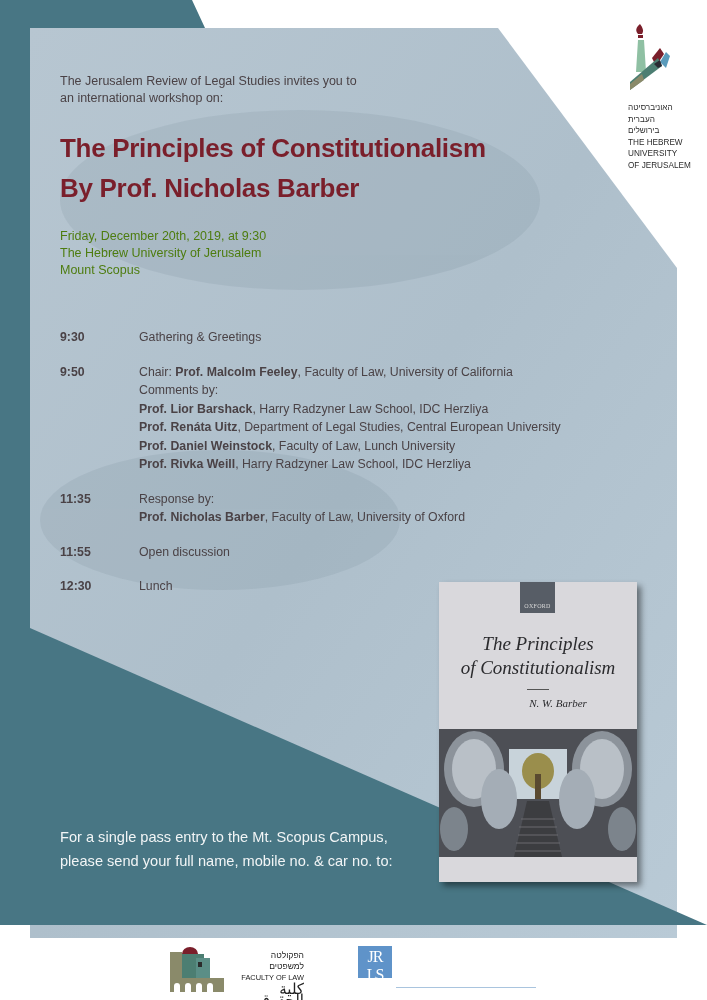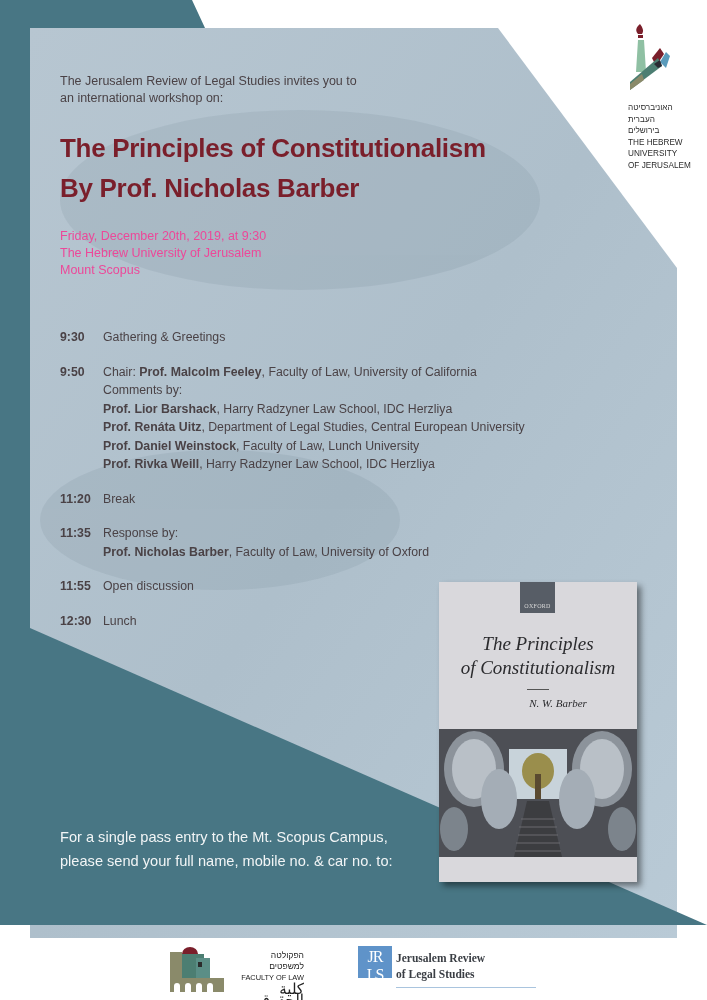--- a/index.html
+++ b/index.html
@@ -3,24 +3,24 @@
 <meta charset="utf-8">
 <style>
   * { margin:0; padding:0; box-sizing:border-box; }
   html, body { width:707px; height:1000px; background:#ffffff; overflow:hidden; }
   body { position:relative; font-family:"Liberation Sans", sans-serif; color:#4a3f44; }
 
   .bg-svg { position:absolute; left:0; top:0; width:707px; height:1000px; }
 
   .intro { position:absolute; left:60px; top:73px; font-size:12.5px; line-height:17px; color:#4a4246; }
   .title { position:absolute; left:60px; top:128px; font-size:26px; line-height:40px; font-weight:bold; color:#7a1f2b; letter-spacing:-0.3px; }
-  .details { position:absolute; left:60px; top:228px; font-size:12.5px; line-height:17px; color:#ec4899; }
+  .details { position:absolute; left:60px; top:228px; font-size:12.5px; line-height:17px; color:#4d7c0f; }
 
   .program { position:absolute; left:60px; top:328px; font-size:12.3px; color:#4a4246; }
-  .prog-item { display:flex; margin-bottom:16px; line-height:18.5px; }
+  .prog-item { display:flex; margin-bottom:16px; line-height:18.5px;gap:36px; }
   .prog-time { width:43px; font-weight:bold; flex-shrink:0; }
   .prog-body { flex:1; }
   .prog-line b { font-weight:bold; }
 
   .book { position:absolute; left:439px; top:582px; width:198px; height:300px; background:#d9d8dc; box-shadow:4px 4px 6px rgba(0,0,0,0.45); overflow:hidden; }
   .book-publisher { position:absolute; left:81px; top:0; width:35px; height:31px; background:#575d66; color:#d8d8d8; font-family:"Liberation Serif", serif; font-size:6px; text-align:center; padding-top:21px; letter-spacing:0.3px; }
   .book-title { position:absolute; left:0; top:50px; width:198px; text-align:center; font-family:"Liberation Serif", serif; font-style:italic; font-size:19px; line-height:24px; color:#2b2b2e; }
   .book-rule { position:absolute; left:88px; top:107px; width:22px; height:1px; background:#555; }
   .book-author { position:absolute; left:0; top:115px; width:238px; text-align:center; font-family:"Liberation Serif", serif; font-style:italic; font-size:11px; color:#2b2b2e; }
   .book-image { position:absolute; left:0; top:147px; width:198px; height:128px; }
@@ -87,26 +87,20 @@
   </div>
   <div class="prog-item">
     <div class="prog-time">9:50</div>
     <div class="prog-body">
       <div class="prog-line"><span>Chair: </span><b>Prof. Malcolm Feeley</b><span>, Faculty of Law, University of California</span></div>
       <div class="prog-line">Comments by:</div>
       <div class="prog-line"><b>Prof. Lior Barshack</b><span>, Harry Radzyner Law School, IDC Herzliya</span></div>
       <div class="prog-line"><b>Prof. Renáta Uitz</b><span>, Department of Legal Studies, Central European University</span></div>
       <div class="prog-line"><b>Prof. Daniel Weinstock</b><span>, Faculty of Law, Lunch University</span></div>
       <div class="prog-line"><b>Prof. Rivka Weill</b><span>, Harry Radzyner Law School, IDC Herzliya</span></div>
-    </div>
-  </div>
-  <div class="prog-item">
-    <div class="prog-time">11:20</div>
-    <div class="prog-body">
-      <div class="prog-line">Break</div>
     </div>
   </div>
   <div class="prog-item">
     <div class="prog-time">11:35</div>
     <div class="prog-body">
       <div class="prog-line">Response by:</div>
       <div class="prog-line"><b>Prof. Nicholas Barber</b><span>, Faculty of Law, University of Oxford</span></div>
     </div>
   </div>
   <div class="prog-item">
@@ -201,18 +195,14 @@
     <div>FACULTY OF LAW</div>
     <div style="font-size:15px">كلية الحقوق</div>
   </div>
 </div>
 
 <div class="footer-jrls">
   <div class="jrls-box">
     <div>JR</div>
     <div>LS</div>
   </div>
-  <div class="jrls-text">
-    <div>Jerusalem Review</div>
-    <div>of Legal Studies</div>
-  </div>
   <div class="jrls-underline"></div>
 </div>
 
 </body></html>

